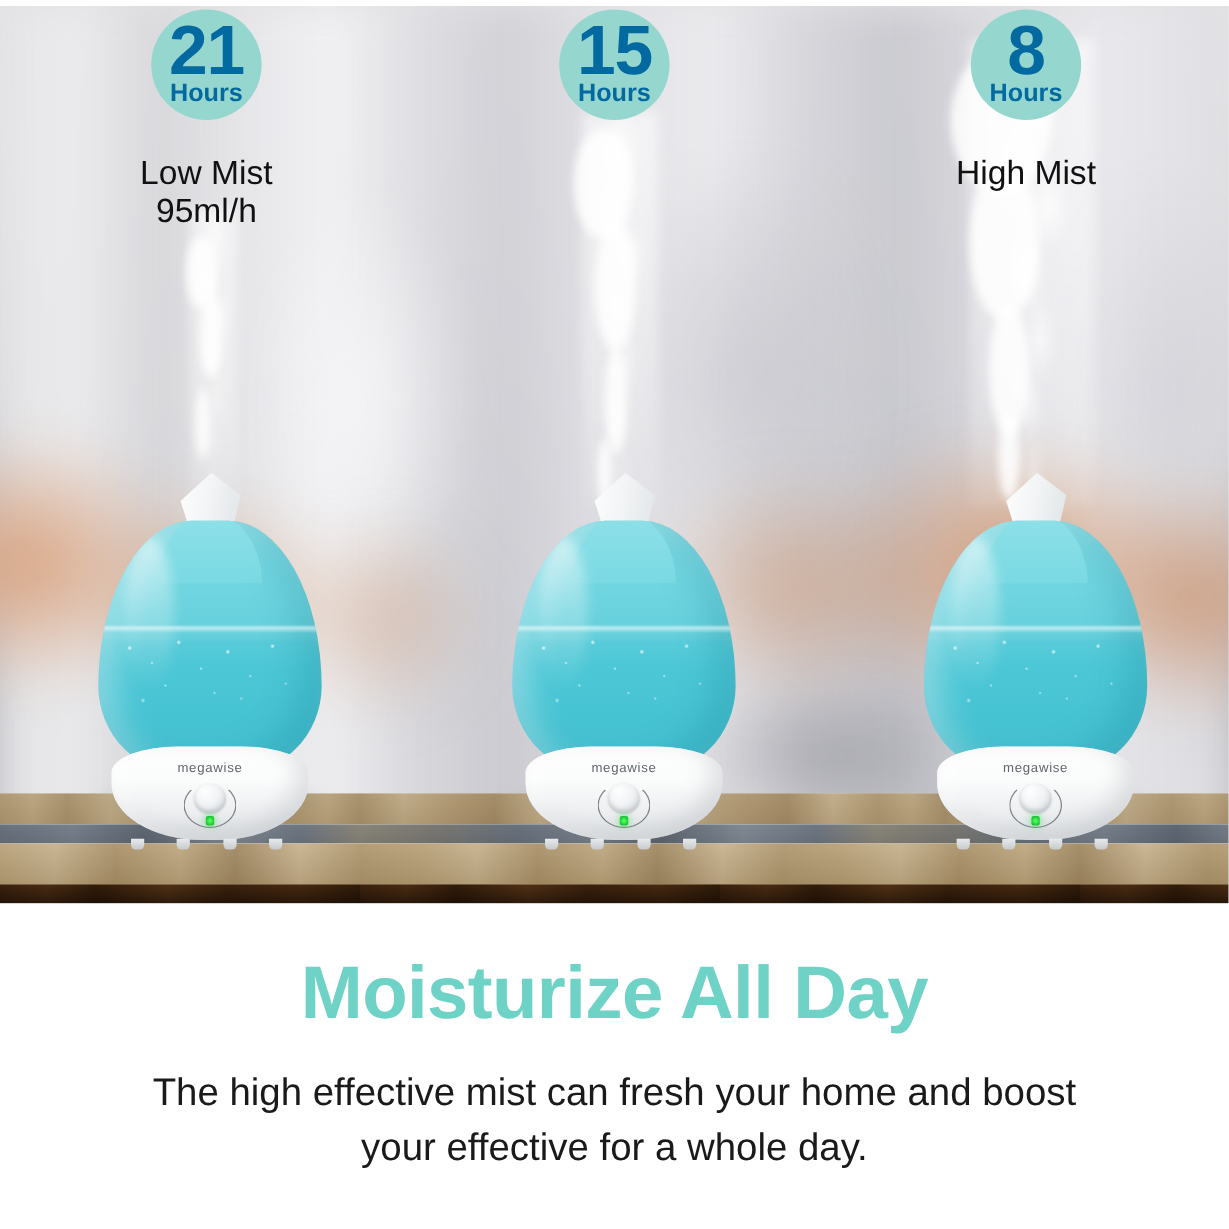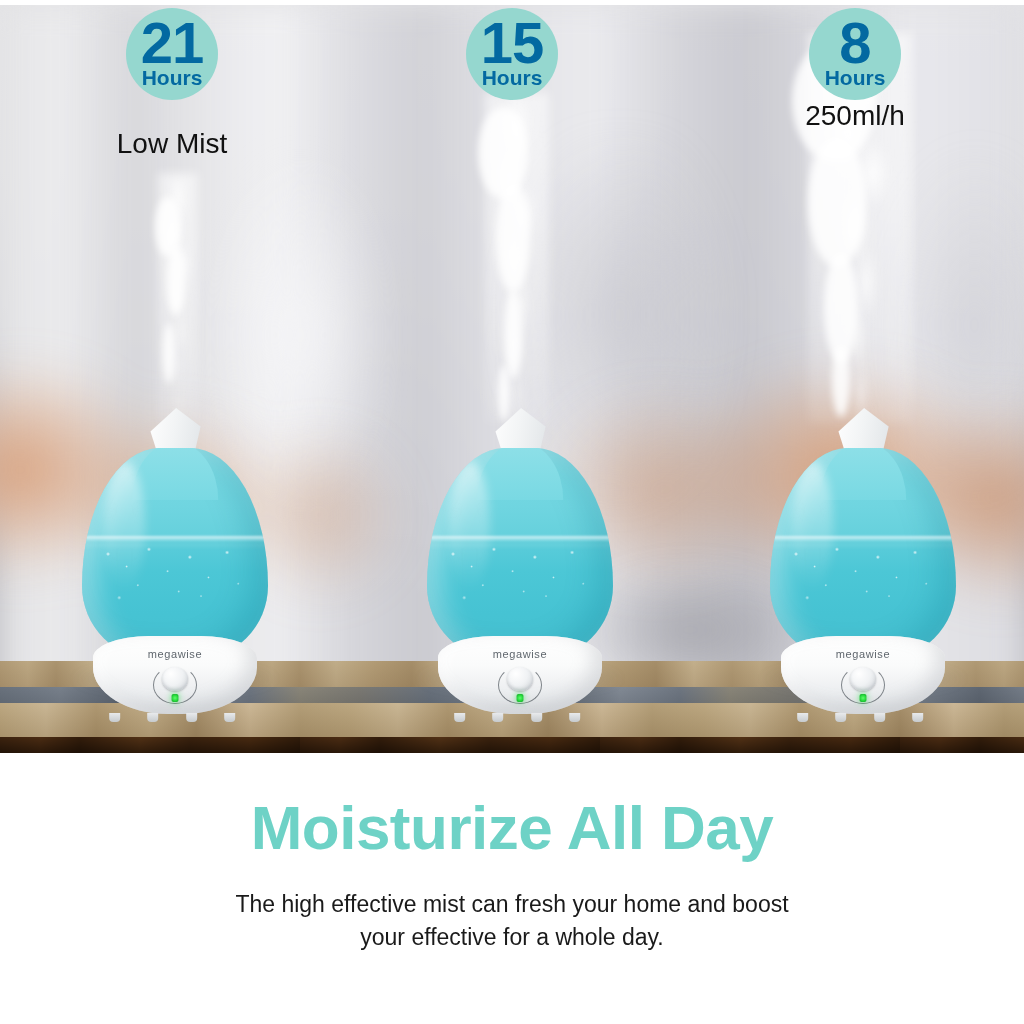--- a/index.html
+++ b/index.html
@@ -150,21 +150,21 @@
     background:
       repeating-linear-gradient(90deg,
         #6e5336 0px, #8a6a46 40px, #5d4529 80px, #96764f 140px, #6b5134 190px, #85653f 250px, #5a4327 300px),
       linear-gradient(180deg, #8a6a46, #4e3a22);
     background-blend-mode: multiply, normal;
   }
 
   
   .unit {
     position: absolute;
-    bottom: 31px;
+    bottom: 45px;
   }
   .unit-inner {
     position: relative;
     width: 100%;
     height: 100%;
   }
   
   .tank {
     position: absolute;
     left: 0;
@@ -425,21 +425,21 @@
   }
   .headline {
     margin-top: 42px;
     font-size: 62px;
     font-weight: bold;
     letter-spacing: -0.5px;
     line-height: 1.05;
   }
   .subline {
     margin-top: 28px;
-    font-size: 23px;
+    font-size: 32px;
     color: #1a1a1a;
     line-height: 1.42;
   }
 </style>
 </head>
 <body>
 
 <div id="page">
 
   <div class="photo-panel">
@@ -550,35 +550,36 @@
         </div>
       </div>
     </div>
 
     <div class="badge-group" style="left:52px; top:3px; width:240px;">
       <div class="badge-circle" style="background:#95d7cf;">
         <div class="badge-number">21</div>
         <div class="badge-unit">Hours</div>
       </div>
       <div class="mode-name">Low Mist</div>
+      <div class="mode-rate">95ml/h</div>
     </div>
 
     <div class="badge-group" style="left:392px; top:3px; width:240px;">
       <div class="badge-circle" style="background:#95d7cf;">
         <div class="badge-number">15</div>
         <div class="badge-unit">Hours</div>
       </div>
     </div>
 
     <div class="badge-group" style="left:735px; top:3px; width:240px;">
       <div class="badge-circle" style="background:#95d7cf;">
         <div class="badge-number">8</div>
         <div class="badge-unit">Hours</div>
       </div>
-      <div class="mode-rate">250ml/h</div>
+      <div class="mode-name">High Mist</div>
     </div>
 
   </div>
 
   <div class="bottom">
     <div class="headline" style="color:#6ed2c6;">Moisturize All Day</div>
     <div class="subline">
       <div>The high effective mist can fresh your home and boost</div>
       <div>your effective for a whole day.</div>
     </div>

